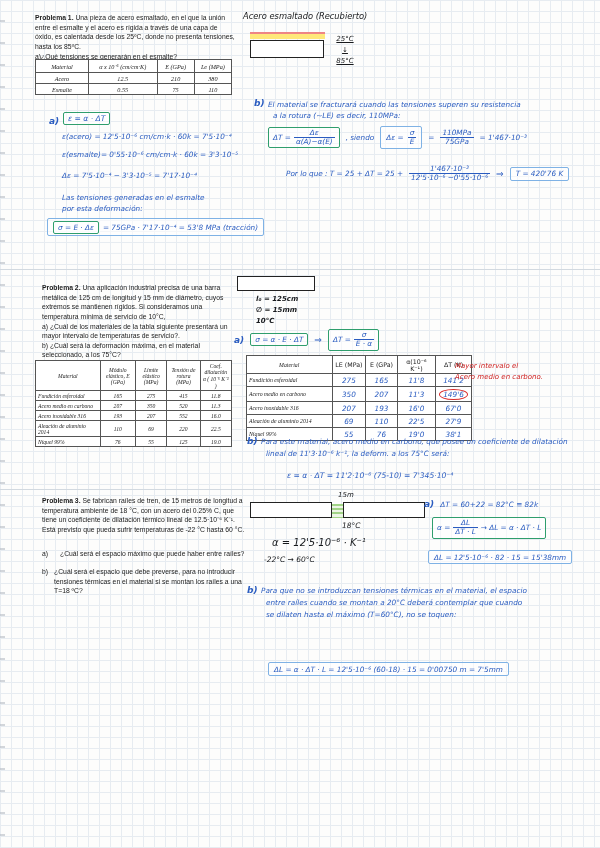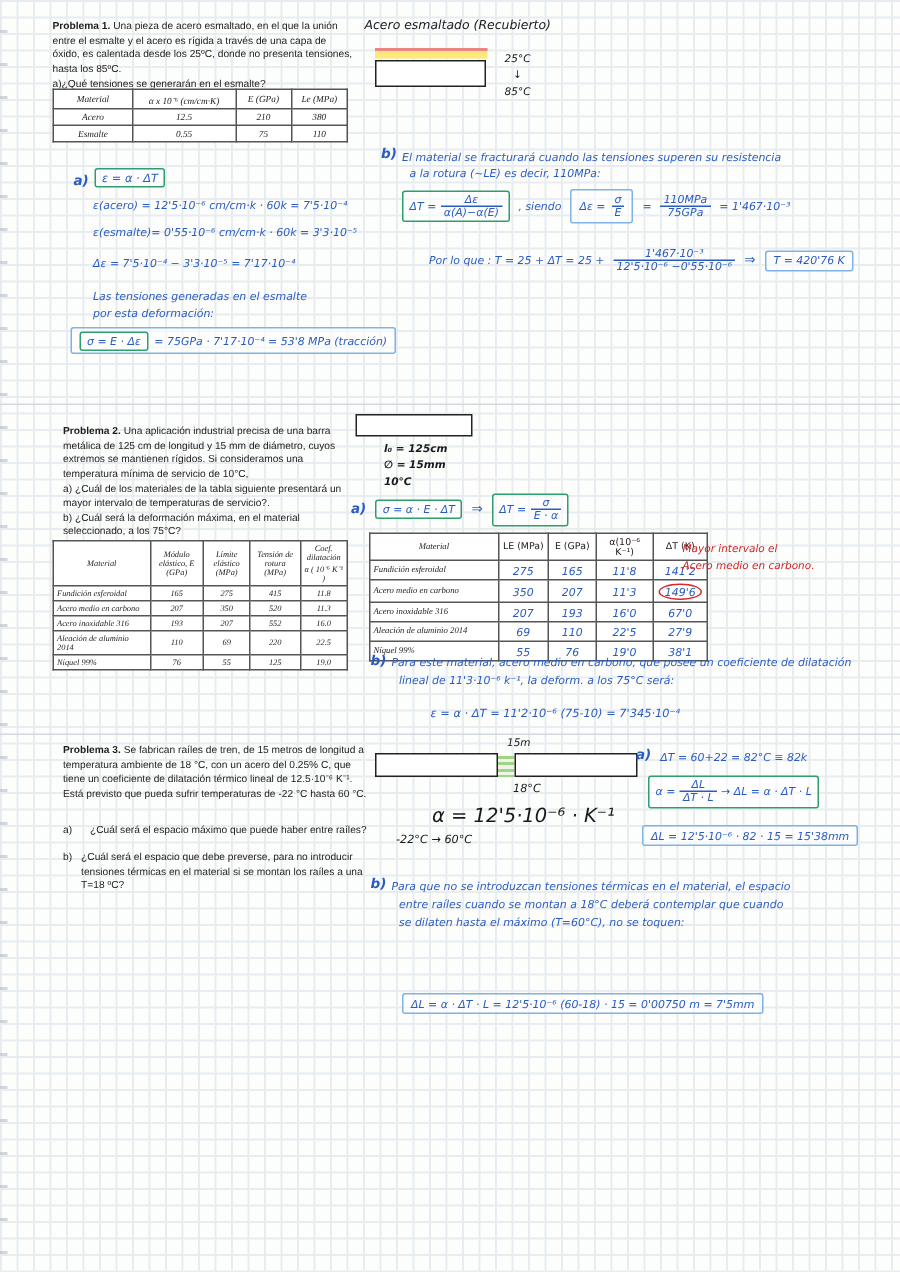--- a/index.html
+++ b/index.html
@@ -67,21 +67,21 @@
         <td>110</td>
       </tr>
     </tbody>
       </table>
 
     <div class="abs hw hwd" style="left:243px;top:11px;font-size:8.3px;">Acero esmaltado (Recubierto)</div>
     <div class="abs" style="left:250px;top:32px;">
       <div class="enamel-strip"></div>
       <div class="steel-rect"></div>
     </div>
-    <div class="abs hw hwd" style="left:330px;top:34px;width:30px;text-align:center;line-height:11px;font-size:7px;">
+    <div class="abs hw hwd" style="left:330px;top:34px;width:30px;text-align:center;line-height:11px;font-size:7px;text-decoration:underline;">
       <div>25°C</div>
       <div>↓</div>
       <div>85°C</div>
     </div>
 
     <div class="abs hw bold" style="left:49px;top:116px;font-size:9px;">a)</div>
     <div class="abs hw gbox" style="left:63px;top:112px;font-size:7.6px;">ε = α · ΔT</div>
     <div class="abs hw" style="left:62px;top:132px;">ε(acero) = 12'5·10⁻⁶ cm/cm·k · 60k = 7'5·10⁻⁴</div>
     <div class="abs hw" style="left:62px;top:150px;">ε(esmalte)= 0'55·10⁻⁶ cm/cm·k · 60k = 3'3·10⁻⁵</div>
     <div class="abs hw" style="left:62px;top:171px;">Δε = 7'5·10⁻⁴ − 3'3·10⁻⁵ = 7'17·10⁻⁴</div>
@@ -275,36 +275,36 @@
       </p>
     </div>
 
     <div class="abs hw hwd" style="left:338px;top:491px;font-size:7px;">15m</div>
     <div class="abs" style="left:250px;top:502px;display:flex;">
       <div class="rail"></div>
       <div class="rail-gap"></div>
       <div class="rail"></div>
     </div>
     <div class="abs hw hwd" style="left:342px;top:521px;font-size:7.5px;">18°C</div>
-    <div class="abs hw hwd" style="left:288px;top:537px;font-size:13px;">α = 12'5·10⁻⁶ · K⁻¹</div>
+    <div class="abs hw hwd" style="left:272px;top:537px;font-size:10px;">α = 12'5·10⁻⁶ · K⁻¹</div>
     <div class="abs hw hwd" style="left:264px;top:555px;font-size:7.5px;">-22°C → 60°C</div>
 
     <div class="abs hw row" style="left:424px;top:499px;">
       <span class="bold" style="font-size:9px">a)</span>
       <span>ΔT = 60+22 = 82°C ≡ 82k</span>
     </div>
     <div class="abs hw gbox" style="left:432px;top:517px;">
       <span>α =</span>
       <span class="frac">
           <span class="num">ΔL</span>
           <span class="den">ΔT · L</span>
         </span>
       <span>→ ΔL = α · ΔT · L</span>
     </div>
     <div class="abs hw bbox" style="left:428px;top:550px;">ΔL = 12'5·10⁻⁶ · 82 · 15 = 15'38mm</div>
 
     <div class="abs hw bold" style="left:247px;top:585px;font-size:9px;">b)</div>
     <div class="abs hw" style="left:261px;top:586px;">Para que no se introduzcan tensiones térmicas en el material, el espacio</div>
-    <div class="abs hw" style="left:266px;top:598px;">entre raíles cuando se montan a 18°C deberá contemplar que cuando</div>
+    <div class="abs hw" style="left:266px;top:598px;">entre raíles cuando se montan a 20°C deberá contemplar que cuando</div>
     <div class="abs hw" style="left:266px;top:610px;">se dilaten hasta el máximo (T=60°C), no se toquen:</div>
     <div class="abs hw bbox" style="left:268px;top:626px;margin-top:36px;">ΔL = α · ΔT · L = 12'5·10⁻⁶ (60-18) · 15 = 0'00750 m = 7'5mm</div>
   </div>
 </div>
 
 </body></html>

